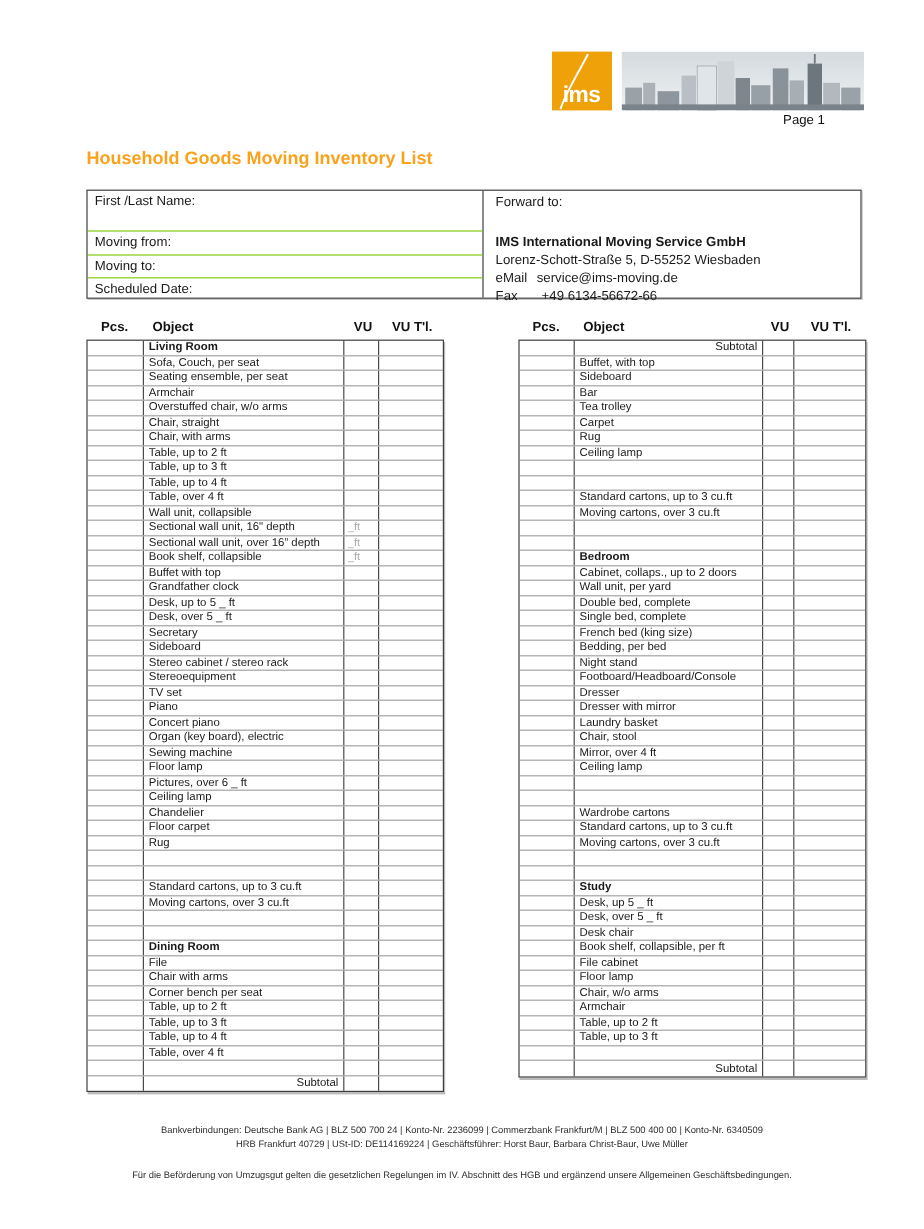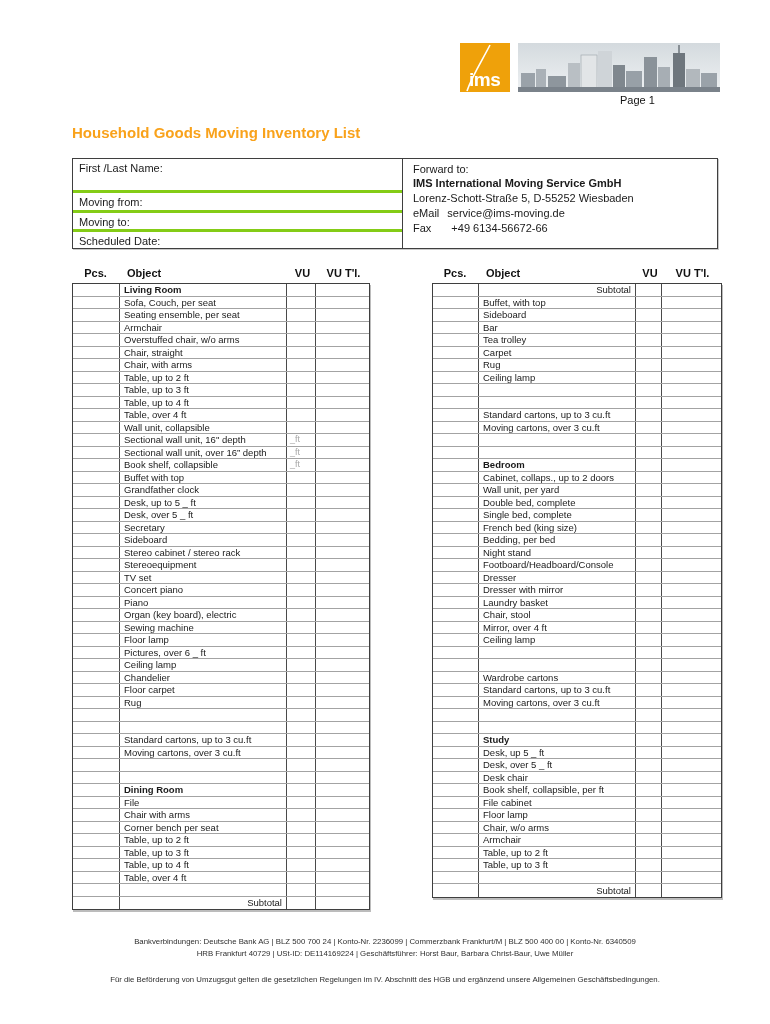--- a/index.html
+++ b/index.html
@@ -5,35 +5,35 @@
   * { margin:0; padding:0; box-sizing:border-box; }
   html,body { background:#ffffff; }
   body { font-family:"Liberation Sans", sans-serif; color:#1a1a1a; }
   .page { position:relative; width:770px; height:1024px; background:#fff; overflow:hidden; }
 
   
   .logo { position:absolute; left:460px; top:43px; width:50px; height:49px; background:#EFA10A; }
   .logo-curve { position:absolute; left:0; top:0; }
   .logo-text { position:absolute; left:9px; bottom:1px; color:#fff; font-weight:bold; font-size:19px; letter-spacing:-0.5px; }
   .skyline { position:absolute; left:518px; top:43px; }
-  .page-label { position:absolute; left:620px; top:94px; width:100px; text-align:left; font-size:11px; color:#111; }
+  .page-label { position:absolute; left:620px; top:94px; width:100px; text-align:center; font-size:11px; color:#111; }
 
   
   .title { position:absolute; left:72px; top:124px; font-size:15px; font-weight:bold; color:#F9A21B; }
 
   
   .form-table { position:absolute; left:72px; top:158px; width:646px; height:91px; border:1px solid #3f3f3f; display:flex; box-shadow:1px 1px 0 #c9c9c9; }
   .form-left { width:330px; border-right:1px solid #3f3f3f; display:flex; flex-direction:column; }
-  .form-row { border-bottom:3px solid #84cc16; font-size:11px; padding:3px 0 0 6px; }
+  .form-row { border-bottom:1px solid #84cc16; font-size:11px; padding:3px 0 0 6px; }
   .form-row.r1 { height:34px; }
   .form-row.r2 { height:20px; }
   .form-row.r3 { height:19px; }
   .form-row.r4 { height:16px; border-bottom:none; flex:1; }
   .form-right { flex:1; padding:4px 0 0 10px; font-size:11px; }
-  .form-right .fwd { margin-bottom:1px; }
+  .form-right .fwd { margin-bottom:20px; }
   .form-right .company { font-weight:bold; line-height:15px; }
   .form-right .line { line-height:15px; }
   .form-right .lbl-email { margin-right:8px; }
   .form-right .lbl-fax { margin-right:20px; }
 
   
   .inv { position:absolute; top:267px; }
   .inv-left { left:72px; width:298px; }
   .inv-right { left:432px; width:290px; }
   .inv-head { display:flex; height:16px; font-size:11px; font-weight:bold; color:#111; }
@@ -262,27 +262,27 @@
           <div class="cell c-vut"></div>
         </div>
         <div class="inv-row item">
           <div class="cell c-pcs"></div>
           <div class="cell c-obj">TV set</div>
           <div class="cell c-vu"></div>
           <div class="cell c-vut"></div>
         </div>
         <div class="inv-row item">
           <div class="cell c-pcs"></div>
+          <div class="cell c-obj">Piano</div>
+          <div class="cell c-vu"></div>
+          <div class="cell c-vut"></div>
+        </div>
+        <div class="inv-row item">
+          <div class="cell c-pcs"></div>
           <div class="cell c-obj">Concert piano</div>
-          <div class="cell c-vu"></div>
-          <div class="cell c-vut"></div>
-        </div>
-        <div class="inv-row item">
-          <div class="cell c-pcs"></div>
-          <div class="cell c-obj">Piano</div>
           <div class="cell c-vu"></div>
           <div class="cell c-vut"></div>
         </div>
         <div class="inv-row item">
           <div class="cell c-pcs"></div>
           <div class="cell c-obj">Organ (key board), electric</div>
           <div class="cell c-vu"></div>
           <div class="cell c-vut"></div>
         </div>
         <div class="inv-row item">

